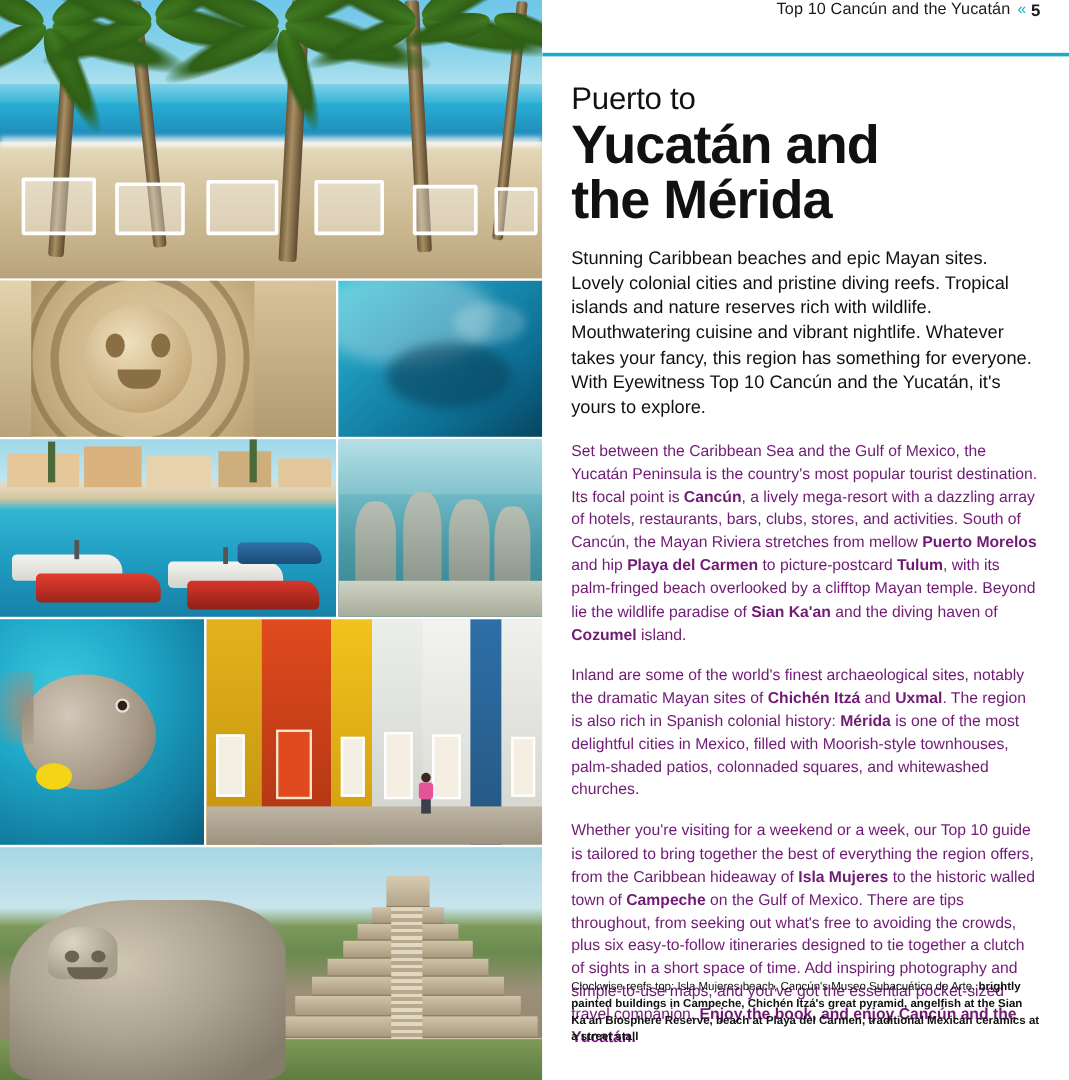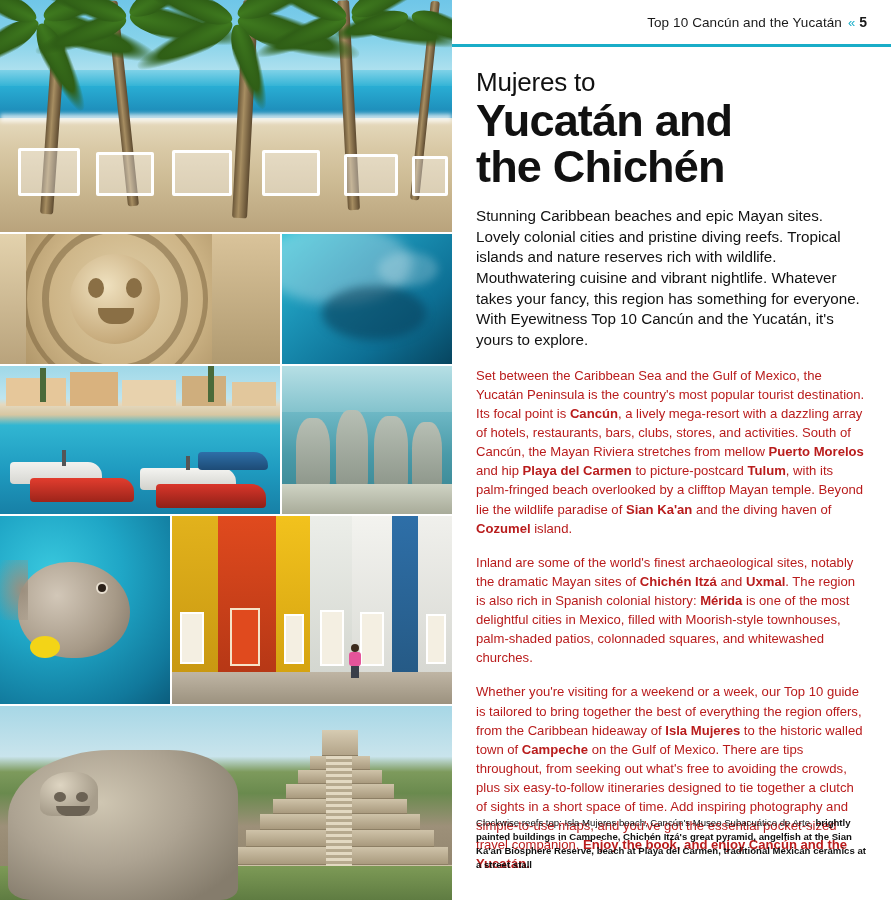--- a/index.html
+++ b/index.html
@@ -168,21 +168,20 @@
     height: 900px;
     background: #ffffff;
     padding: 0;
   }
   .header-band {
     position: relative;
     height: 47px;
     background: #ffffff;
     border-bottom: 3px solid #19adc8;
     display: flex;
-    align-items: center;
     justify-content: flex-end;
     padding-right: 24px;
   }
   .running-head {
     font-size: 13.5px;
     color: #1a1a1a;
     letter-spacing: 0.1px;
     white-space: nowrap;
   }
   .chev {
@@ -216,21 +215,21 @@
   .intro {
     margin-top: 16px;
     font-size: 15.2px;
     line-height: 1.36;
     color: #111;
   }
   p.body {
     margin-top: 15px;
     font-size: 13.1px;
     line-height: 1.46;
-    color: #b91c1c;
+    color: #701a75;
   }
   p.body b { font-weight: bold; }
   .caption {
     position: absolute;
     left: 24px;
     bottom: 28px;
     width: 390px;
     font-size: 9.6px;
     line-height: 1.45;
     color: #111;
@@ -393,24 +392,24 @@
 
   <div class="text-col">
 
     <div class="header-band">
       <span class="running-head">Top 10 Cancún and the Yucatán</span>
       <span class="chev">«</span>
       <span class="folio">5</span>
     </div>
 
     <div class="content">
-      <div class="welcome-to">Mujeres to</div>
+      <div class="welcome-to">Puerto to</div>
       <h1 class="big-title">
         <span>Yucatán and</span><br>
-        <span>the Chichén</span>
+        <span>the Mérida</span>
       </h1>
 
       <p class="intro">Stunning Caribbean beaches and epic Mayan sites. Lovely colonial cities and pristine diving reefs. Tropical islands and nature reserves rich with wildlife. Mouthwatering cuisine and vibrant nightlife. Whatever takes your fancy, this region has something for everyone. With Eyewitness Top 10 Cancún and the Yucatán, it's yours to explore.</p>
 
       <div id="paragraphs">
           <p class="body"><span>Set between the Caribbean Sea and the Gulf of Mexico, the Yucatán Peninsula is the country's most popular tourist destination. Its focal point is </span><b>Cancún</b><span>, a lively mega-resort with a dazzling array of hotels, restaurants, bars, clubs, stores, and activities. South of Cancún, the Mayan Riviera stretches from mellow </span><b>Puerto Morelos</b><span> and hip </span><b>Playa del Carmen</b><span> to picture-postcard </span><b>Tulum</b><span>, with its palm-fringed beach overlooked by a clifftop Mayan temple. Beyond lie the wildlife paradise of </span><b>Sian Ka'an</b><span> and the diving haven of </span><b>Cozumel</b><span> island.</span></p>
           <p class="body"><span>Inland are some of the world's finest archaeological sites, notably the dramatic Mayan sites of </span><b>Chichén Itzá</b><span> and </span><b>Uxmal</b><span>. The region is also rich in Spanish colonial history: </span><b>Mérida</b><span> is one of the most delightful cities in Mexico, filled with Moorish-style townhouses, palm-shaded patios, colonnaded squares, and whitewashed churches.</span></p>
           <p class="body"><span>Whether you're visiting for a weekend or a week, our Top 10 guide is tailored to bring together the best of everything the region offers, from the Caribbean hideaway of </span><b>Isla Mujeres</b><span> to the historic walled town of </span><b>Campeche</b><span> on the Gulf of Mexico. There are tips throughout, from seeking out what's free to avoiding the crowds, plus six easy-to-follow itineraries designed to tie together a clutch of sights in a short space of time. Add inspiring photography and simple-to-use maps, and you've got the essential pocket-sized travel companion. </span><b>Enjoy the book, and enjoy Cancún and the Yucatán.</b></p>
         </div>
     </div>

